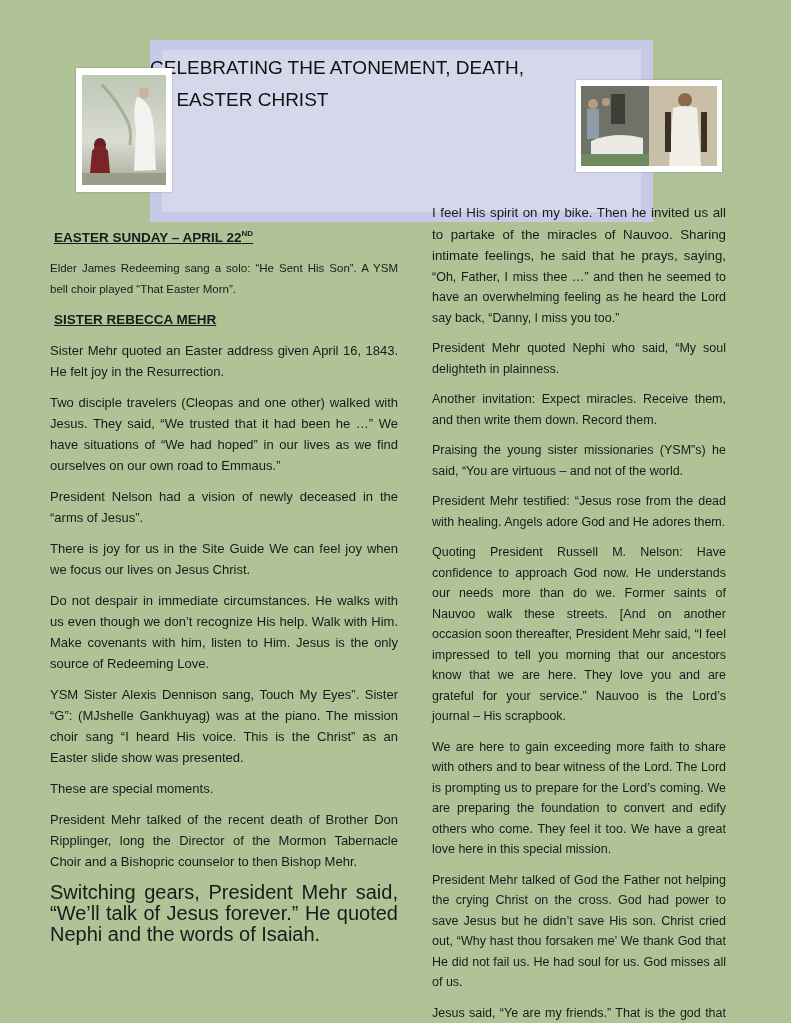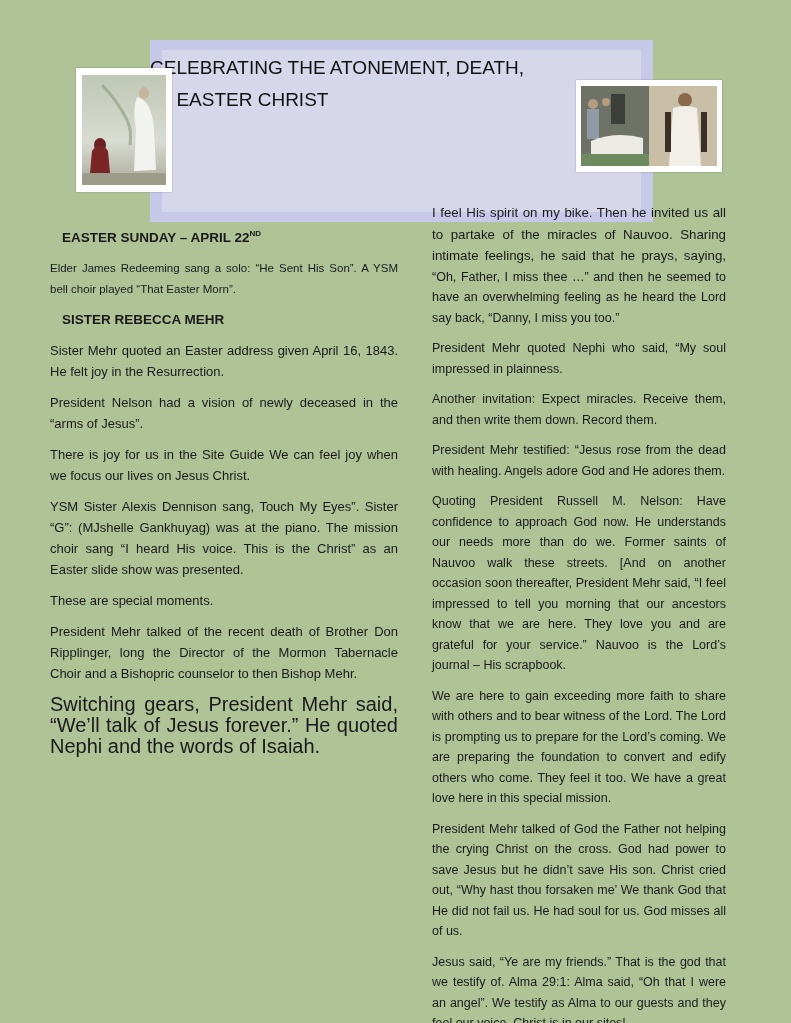--- a/index.html
+++ b/index.html
@@ -21,21 +21,21 @@
   .photo {
     position:absolute; background:#fff; box-shadow:0 0 2px rgba(0,0,0,0.25);
   }
   .photo-left { left:76px; top:68px; width:96px; height:124px; }
   .photo-right { left:576px; top:80px; width:146px; height:92px; }
   .photo svg { position:absolute; }
   .col { position:absolute; font-size:13px; line-height:21px; text-align:justify; }
   .col-left { left:50px; top:224px; width:348px; }
   .col-right { left:432px; top:202px; width:294px; font-size:12.5px; line-height:20.5px; }
   .col p { margin:0 0 10px 0; }
-  h2 { margin:0 0 10px 12px; font-size:13.5px; font-weight:bold; line-height:20px; }
+  h2 { margin:0 0 10px 4px; font-size:13.5px; font-weight:bold; line-height:20px;text-decoration:underline; }
   h2 sup { font-size:8px; }
   .small { font-size:11.5px; }
   .big { font-size:20px; }
   .r-big { font-size:13.3px; line-height:21.5px; }
 </style>
 </head>
 <body>
 
 <div class="header-box">
   <div class="header-inner"></div>
@@ -80,30 +80,33 @@
     <rect x="84" y="26" width="6" height="40" fill="#3a3026"></rect>
     <rect x="120" y="26" width="6" height="40" fill="#3a3026"></rect>
   </svg>
 </div>
 
 <div class="col col-left">
   <h2><span>EASTER SUNDAY – APRIL 22</span><sup>ND</sup></h2>
   <p class="small">Elder James Redeeming sang a solo: “He Sent His Son”.  A YSM bell choir played “That Easter Morn”.</p>
   <h2>SISTER REBECCA MEHR</h2>
   <p>Sister Mehr quoted an Easter address given April 16, 1843.  He felt joy in the Resurrection.</p>
+  <p>Two disciple travelers (Cleopas and one other) walked with Jesus.  They said, “We trusted that it had been he …”  We have situations of “We had hoped” in our lives as we find ourselves on our own road to Emmaus.”</p>
   <p>President Nelson had a vision of newly deceased in the “arms of Jesus”.</p>
   <p>There is joy for us in the Site Guide  We can feel joy when we focus our lives on Jesus Christ.</p>
+  <p>Do not despair in immediate circumstances.  He walks with us even though we don’t recognize His help.  Walk with Him.  Make covenants with him, listen to Him.  Jesus is the only source of Redeeming Love.</p>
   <p>YSM Sister Alexis Dennison sang, Touch My Eyes”.  Sister “G”: (MJshelle Gankhuyag) was at the piano.  The mission choir sang “I heard His voice.  This is the Christ” as an Easter slide show was presented.</p>
   <p>These are special moments.</p>
   <p>President Mehr talked of the recent death of Brother Don Ripplinger, long the Director of the Mormon Tabernacle Choir and a Bishopric counselor to then Bishop Mehr.</p>
   <p class="big">Switching gears, President Mehr said, “We’ll talk of Jesus forever.”  He quoted Nephi and the words of Isaiah.</p>
 </div>
 
 <div class="col col-right">
   <p><span class="r-big">I feel His spirit on my bike.  Then he invited us all to partake of the miracles of Nauvoo. Sharing intimate feelings, he said that he prays, saying,</span><span> “Oh, Father, I miss thee …” and then he seemed to have an overwhelming feeling as he heard the Lord say back, “Danny, I miss you too.”</span></p>
-  <p>President Mehr quoted Nephi who said, “My soul impressed in plainness.</p>
+  <p>President Mehr quoted Nephi who said, “My soul delighteth in plainness.</p>
   <p>Another invitation:  Expect miracles.  Receive them, and then write them down.  Record them.</p>
+  <p>Praising the young sister missionaries (YSM”s) he said, “You are virtuous – and not of the world.</p>
   <p>President Mehr testified:  “Jesus rose from the dead with healing.  Angels adore God and He adores them.</p>
   <p>Quoting President Russell M. Nelson:  Have confidence to approach God now.  He understands our needs more than do we.  Former saints of Nauvoo walk these streets.  [And on another occasion soon thereafter, President Mehr said, “I feel impressed to tell you morning that our ancestors know that we are here. They love you and are grateful for your service.” Nauvoo is the Lord’s journal – His scrapbook.</p>
   <p>We are here to gain exceeding more faith to share with others and to bear witness of the Lord.  The Lord is prompting us to prepare for the Lord’s coming.  We are preparing the foundation to convert and edify others who come.  They feel it too.  We have a great love here in this special mission.</p>
   <p>President Mehr talked of God the Father not helping the crying Christ on the cross.  God had power to save Jesus but he didn’t save His son.  Christ cried out, “Why hast thou forsaken me’  We thank God that He did not fail us.  He had soul for us.  God misses all of us.</p>
   <p>Jesus said, “Ye are my friends.”  That is the god that we testify of.  Alma 29:1:  Alma said, “Oh that I were an angel”.  We testify as Alma to our guests and they feel our voice. Christ is in our sites!</p>
 </div>
 
 </body></html>

